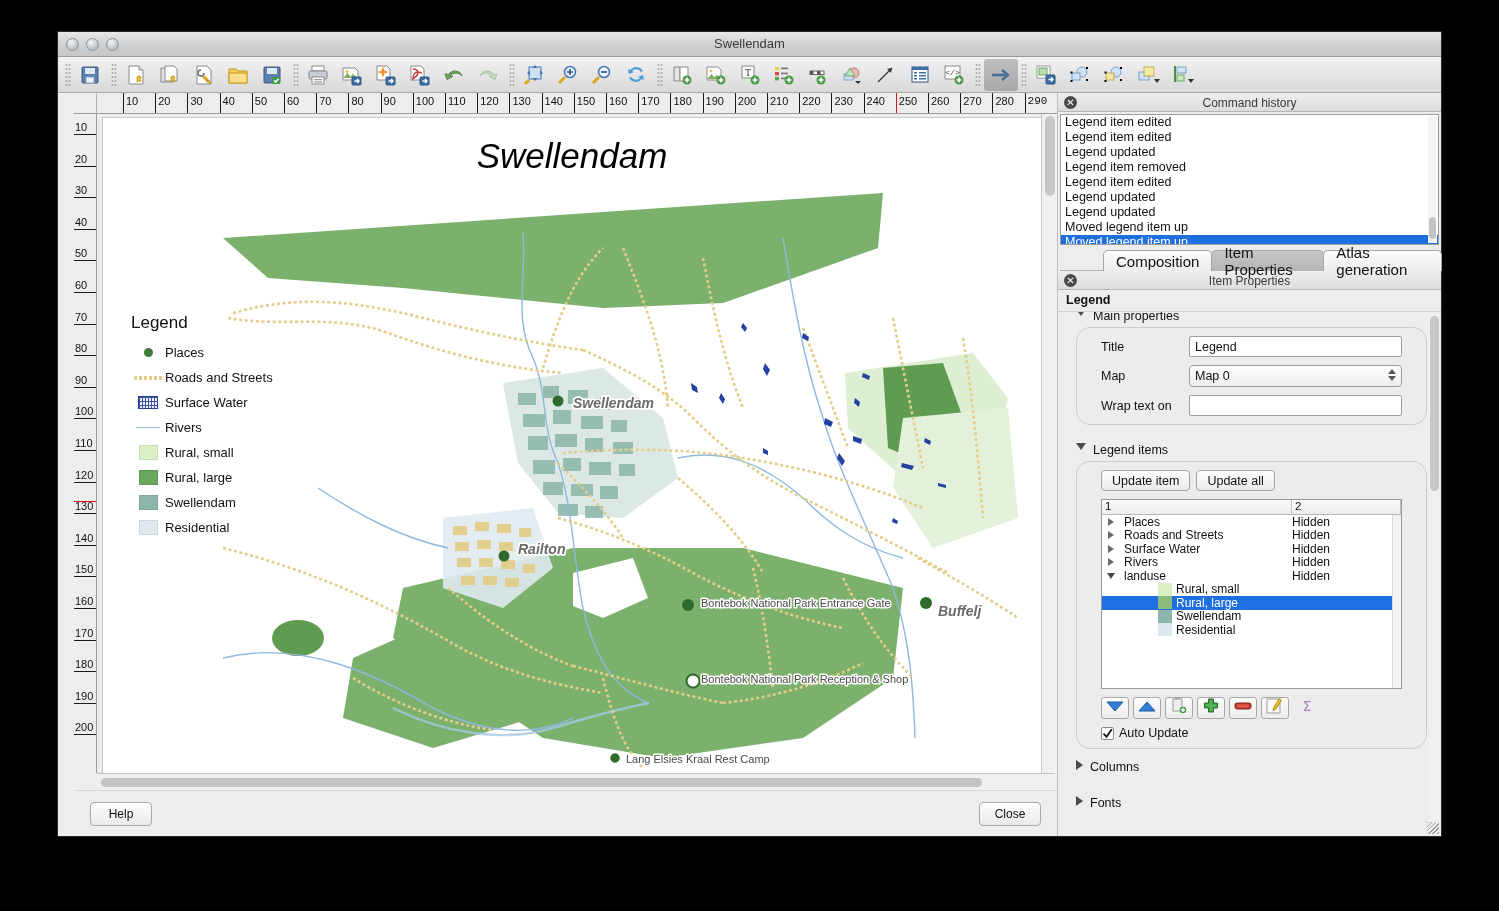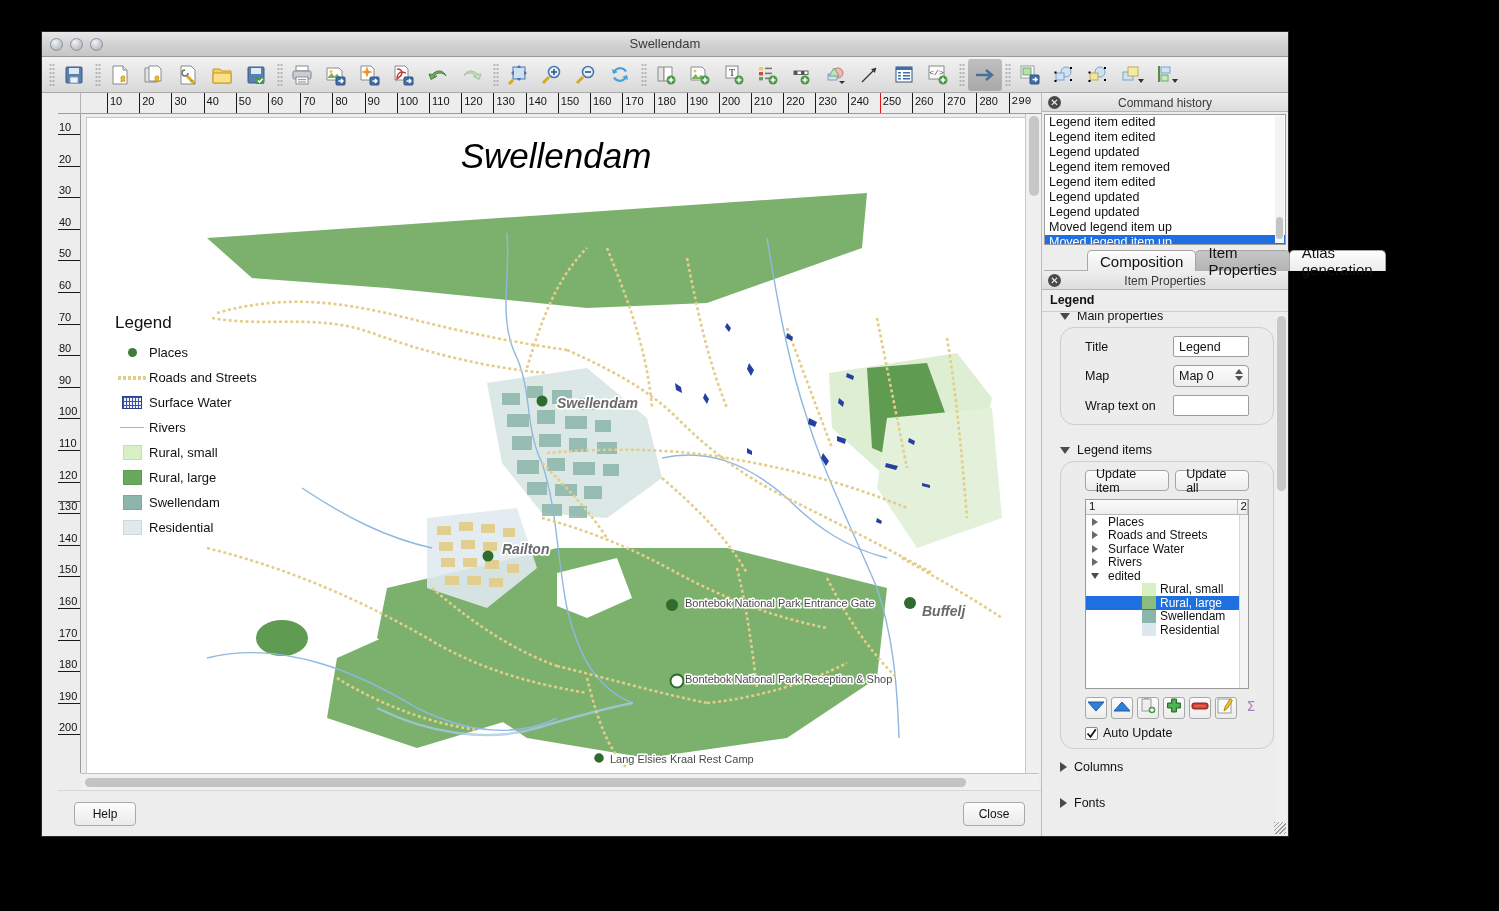--- a/index.html
+++ b/index.html
@@ -7,22 +7,22 @@
     margin: 0; padding: 0;
     width: 1499px; height: 911px;
     background: #000;
     font-family: "Liberation Sans", sans-serif;
     overflow: hidden;
   }
   #root { position: relative; width: 1499px; height: 911px; background: #000; }
 
   
   .window {
-    position: absolute; left: 41px; top: 31px;
-    width: 1248px; height: 806px;
+    position: absolute; left: 57px; top: 31px;
+    width: 1385px; height: 806px;
     background: #ededed;
     border: 1px solid #2a2a2a;
     box-shadow: 0 0 2px #000;
     display: flex; flex-direction: column;
   }
   .titlebar {
     height: 25px;
     background: linear-gradient(to bottom, #e8e8e8 0%, #d2d2d2 50%, #c6c6c6 100%);
     border-bottom: 1px solid #9a9a9a;
     position: relative;
@@ -185,21 +185,21 @@
     border-top-left-radius:5px; border-top-right-radius:5px;
     margin-right: -1px; position:relative; z-index:1;
   }
   .tab.sel { background: linear-gradient(to bottom,#c6c6c6,#b4b4b4); z-index:2; }
 
   .prop-scroll { flex:1; overflow:hidden; position:relative; background:#ededed; }
   .prop-inner { padding: 0; }
   .prop-label-bar { font-size:12.5px; font-weight:bold; color:#111; padding: 3px 8px 4px 8px;
     background:#ededed; border-bottom:1px solid #cfcfcf; }
 
-  .group-hdr { display:flex; align-items:center; gap:7px; padding: 4px 0 4px 18px; font-size:12.5px; color:#111; }
+  .group-hdr { display:flex; align-items:flex-start; gap:7px; padding: 4px 0 4px 18px; font-size:12.5px; color:#111; }
   .tri { width:0; height:0; }
   .tri.down { border-left:5px solid transparent; border-right:5px solid transparent; border-top:7px solid #4a4a4a; }
   .tri.right { border-top:5px solid transparent; border-bottom:5px solid transparent; border-left:7px solid #4a4a4a; }
 
   .group-box {
     margin: 0 14px 0 18px; border:1px solid #cdcdcd; border-radius:14px; background:#ececec;
     padding: 8px 24px;
   }
   .field-row { display:flex; align-items:center; margin-bottom: 8px; }
   .field-row:last-child { margin-bottom:0; }
@@ -1035,21 +1035,21 @@
                       <span class="exp">
                         <i class="r"></i>
                       </span>
                       <span class="nm">Rivers</span>
                       <span class="col2">Hidden</span>
                     </div>
                     <div class="tree-row" style="position: relative;">
                       <span class="exp">
                         <i class="d"></i>
                       </span>
-                      <span class="nm">edited</span>
+                      <span class="nm">landuse</span>
                       <span class="col2">Hidden</span>
                     </div>
                     <div class="tree-row" style="position: relative;">
                       <span class="exp"></span>
                       <span class="swatch" style="background: rgb(217, 240, 196);"></span>
                       <span class="nm">Rural, small</span>
                     </div>
                     <div class="tree-row sel" style="position: relative;">
                       <span class="exp"></span>
                       <span class="swatch" style="background: rgb(140, 187, 126);"></span>

